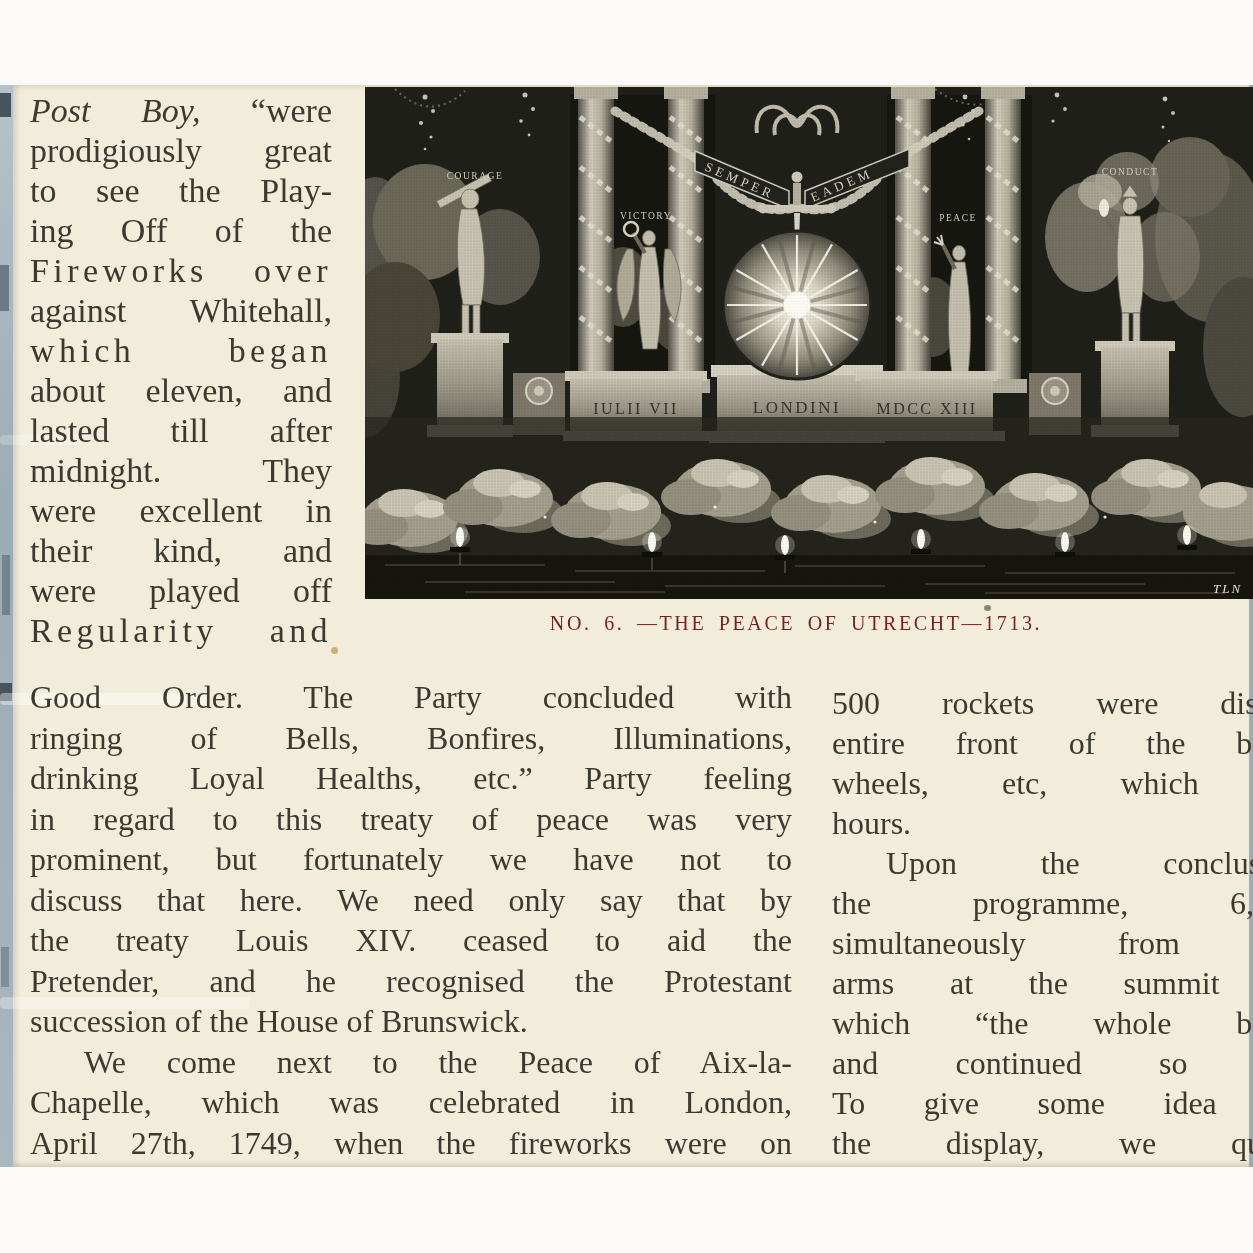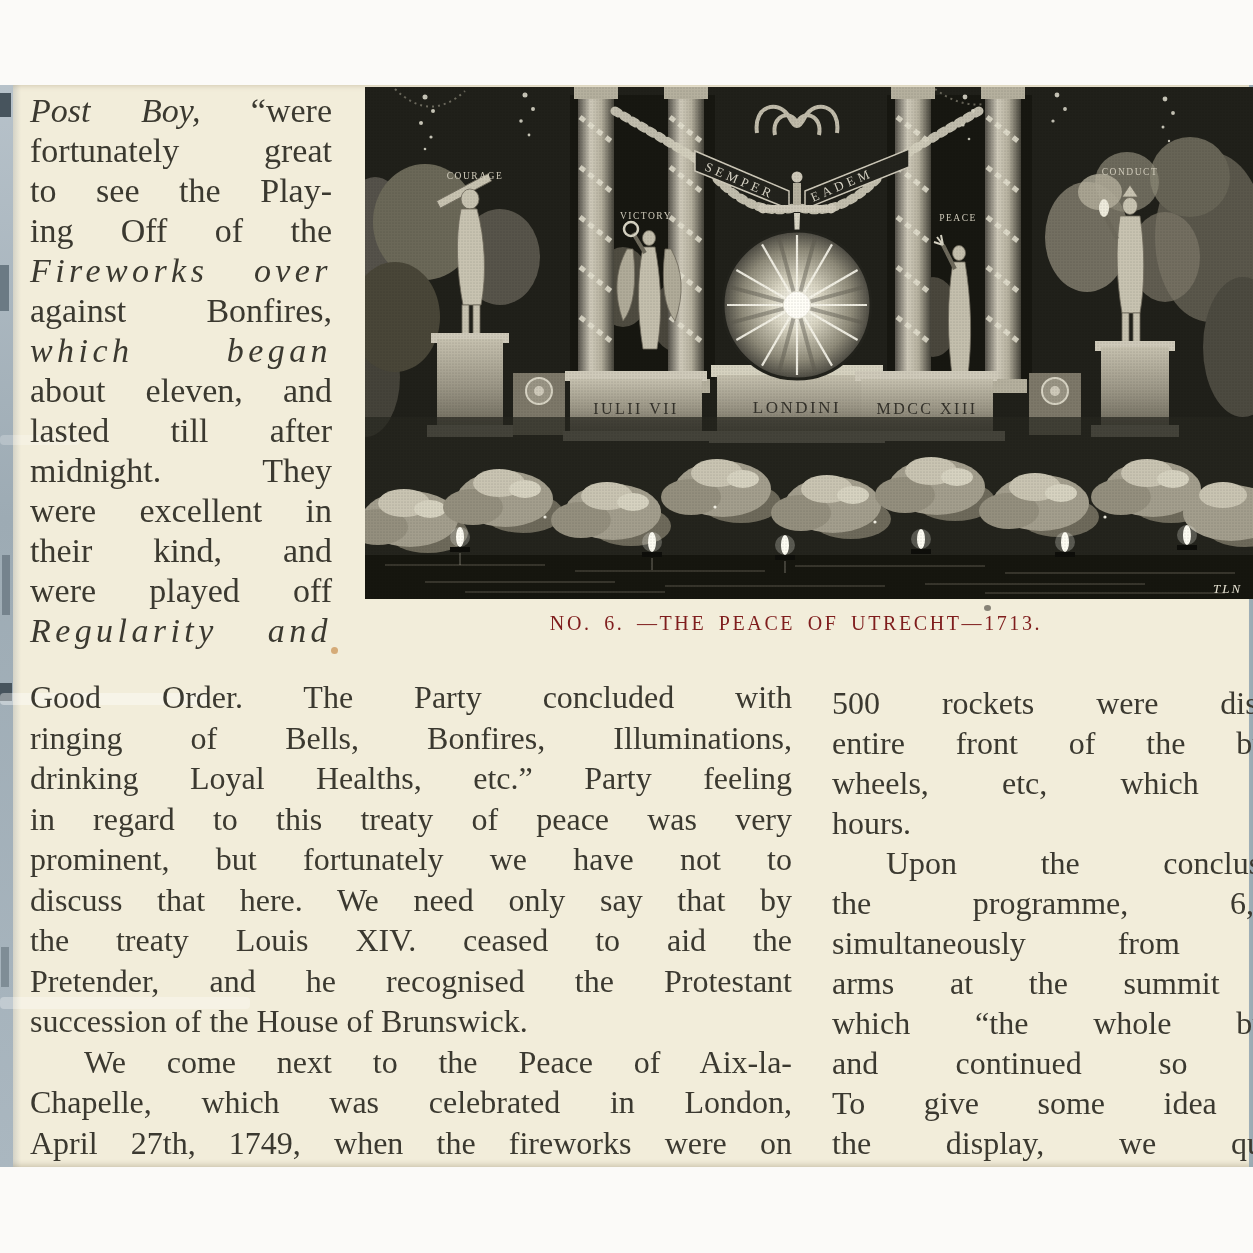--- a/index.html
+++ b/index.html
@@ -21,21 +21,21 @@
   .caption{position:absolute;left:365px;top:527px;width:862px;text-align:center;
            font-size:20px;letter-spacing:2.6px;word-spacing:5px;color:#7f1d1d;}
 
   .col{position:absolute;}
   .tline{text-align:justify;text-align-last:justify;white-space:nowrap;}
   .narrow{left:30px;top:6px;width:302px;font-size:34px;line-height:40px;}
   .maincol{left:30px;top:592px;width:762px;font-size:32px;line-height:40.5px;}
   .rightcol{left:832px;top:598px;width:470px;font-size:32px;line-height:40px;}
   .noj{text-align-last:left;}
   .ind{text-indent:54px;}
-  .sp{letter-spacing:.13em;font-style:italic;}
+  .sp{letter-spacing:.13em;}
   .ital{font-style:italic;}
 </style>
 </head>
 <body>
 
 <div class="stage">
   <div class="paper">
 
     <div class="edge-strip"></div>
     <div class="edge-fade"></div>
@@ -410,25 +410,25 @@
     </div>
 
     <div class="caption">NO. 6. —THE PEACE OF UTRECHT—1713.</div>
 
     <div class="col narrow">
       <div class="tline">
         <span class="ital">Post Boy,</span>
         <span>“were</span>
       </div>
       <div>
-          <div class="tline">fortunately great</div>
+          <div class="tline">prodigiously great</div>
           <div class="tline">to see the Play-</div>
           <div class="tline">ing Off of the</div>
           <div class="tline sp">Fireworks over</div>
-          <div class="tline">against Bonfires,</div>
+          <div class="tline">against Whitehall,</div>
           <div class="tline sp">which began</div>
           <div class="tline">about eleven, and</div>
           <div class="tline">lasted till after</div>
           <div class="tline">midnight. They</div>
           <div class="tline">were excellent in</div>
           <div class="tline">their kind, and</div>
           <div class="tline">were played off</div>
           <div class="tline sp">Regularity and</div>
         </div>
     </div>

